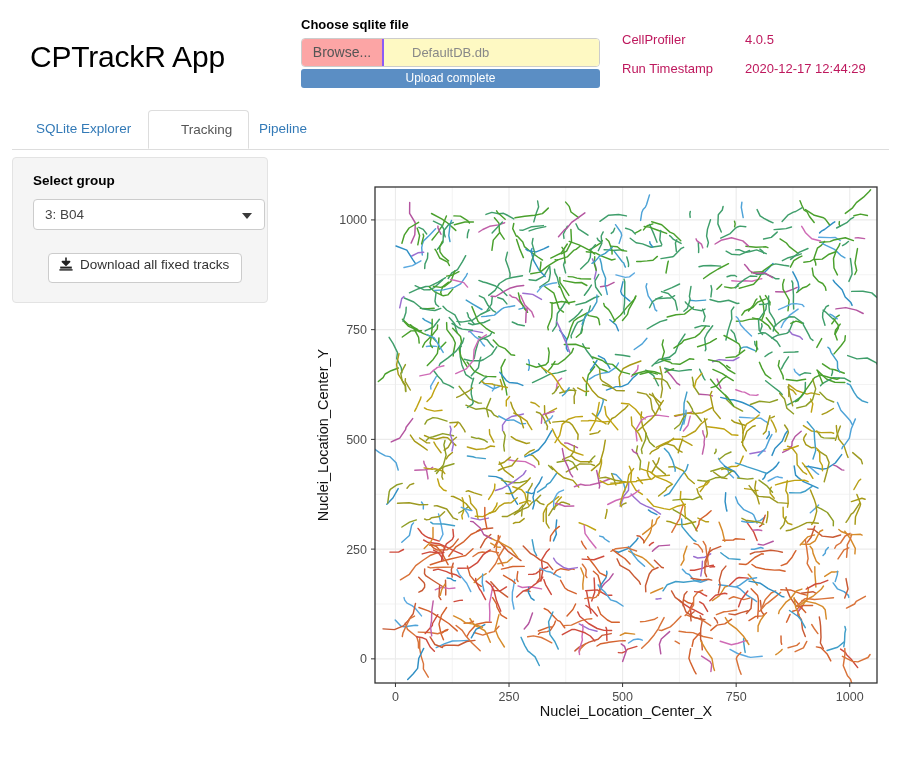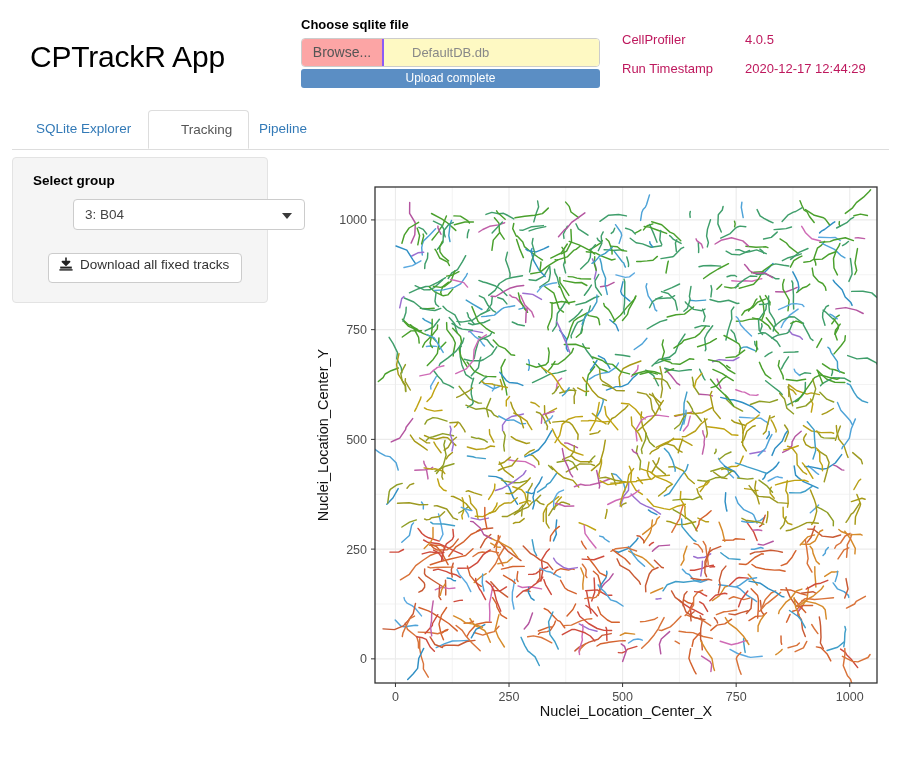--- a/index.html
+++ b/index.html
@@ -176,21 +176,20 @@
     position: absolute;
     left: 20px;
     top: 41px;
     width: 232px;
     height: 31px;
     border: 1px solid #cccccc;
     border-radius: 4px;
     background: #ffffff;
     box-sizing: border-box;
     cursor: pointer;
-    margin-left: 40px;
   }
   #group-select-value {
     position: absolute;
     left: 11px;
     top: 0;
     line-height: 29px;
     font-size: 13.5px;
     color: #444444;
   }
   #group-select-caret {

